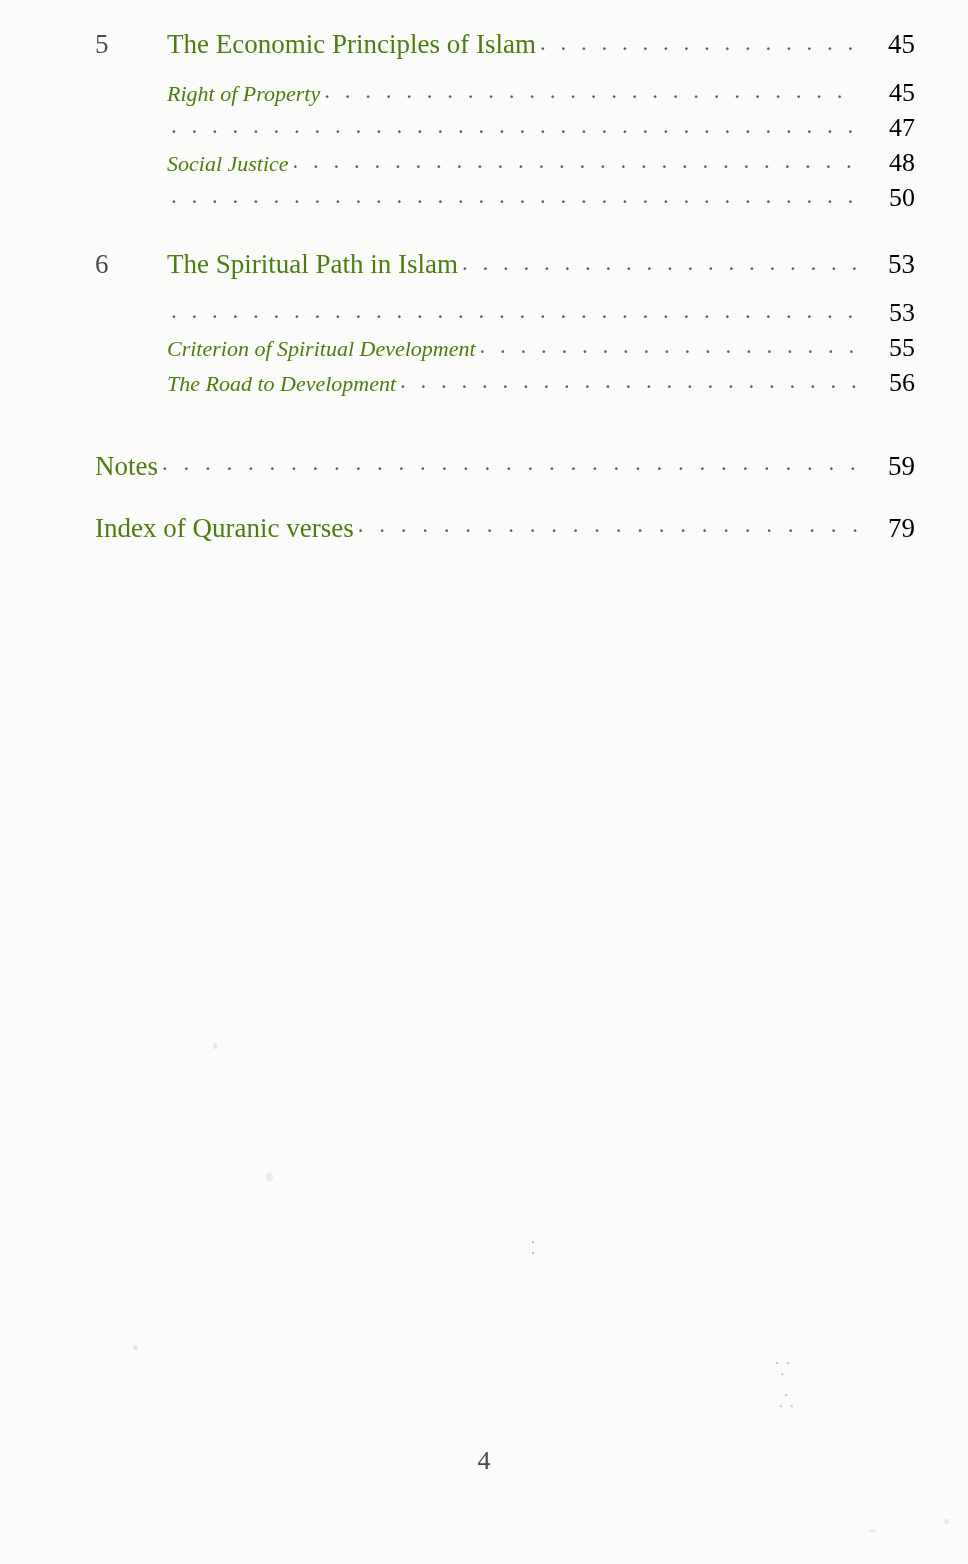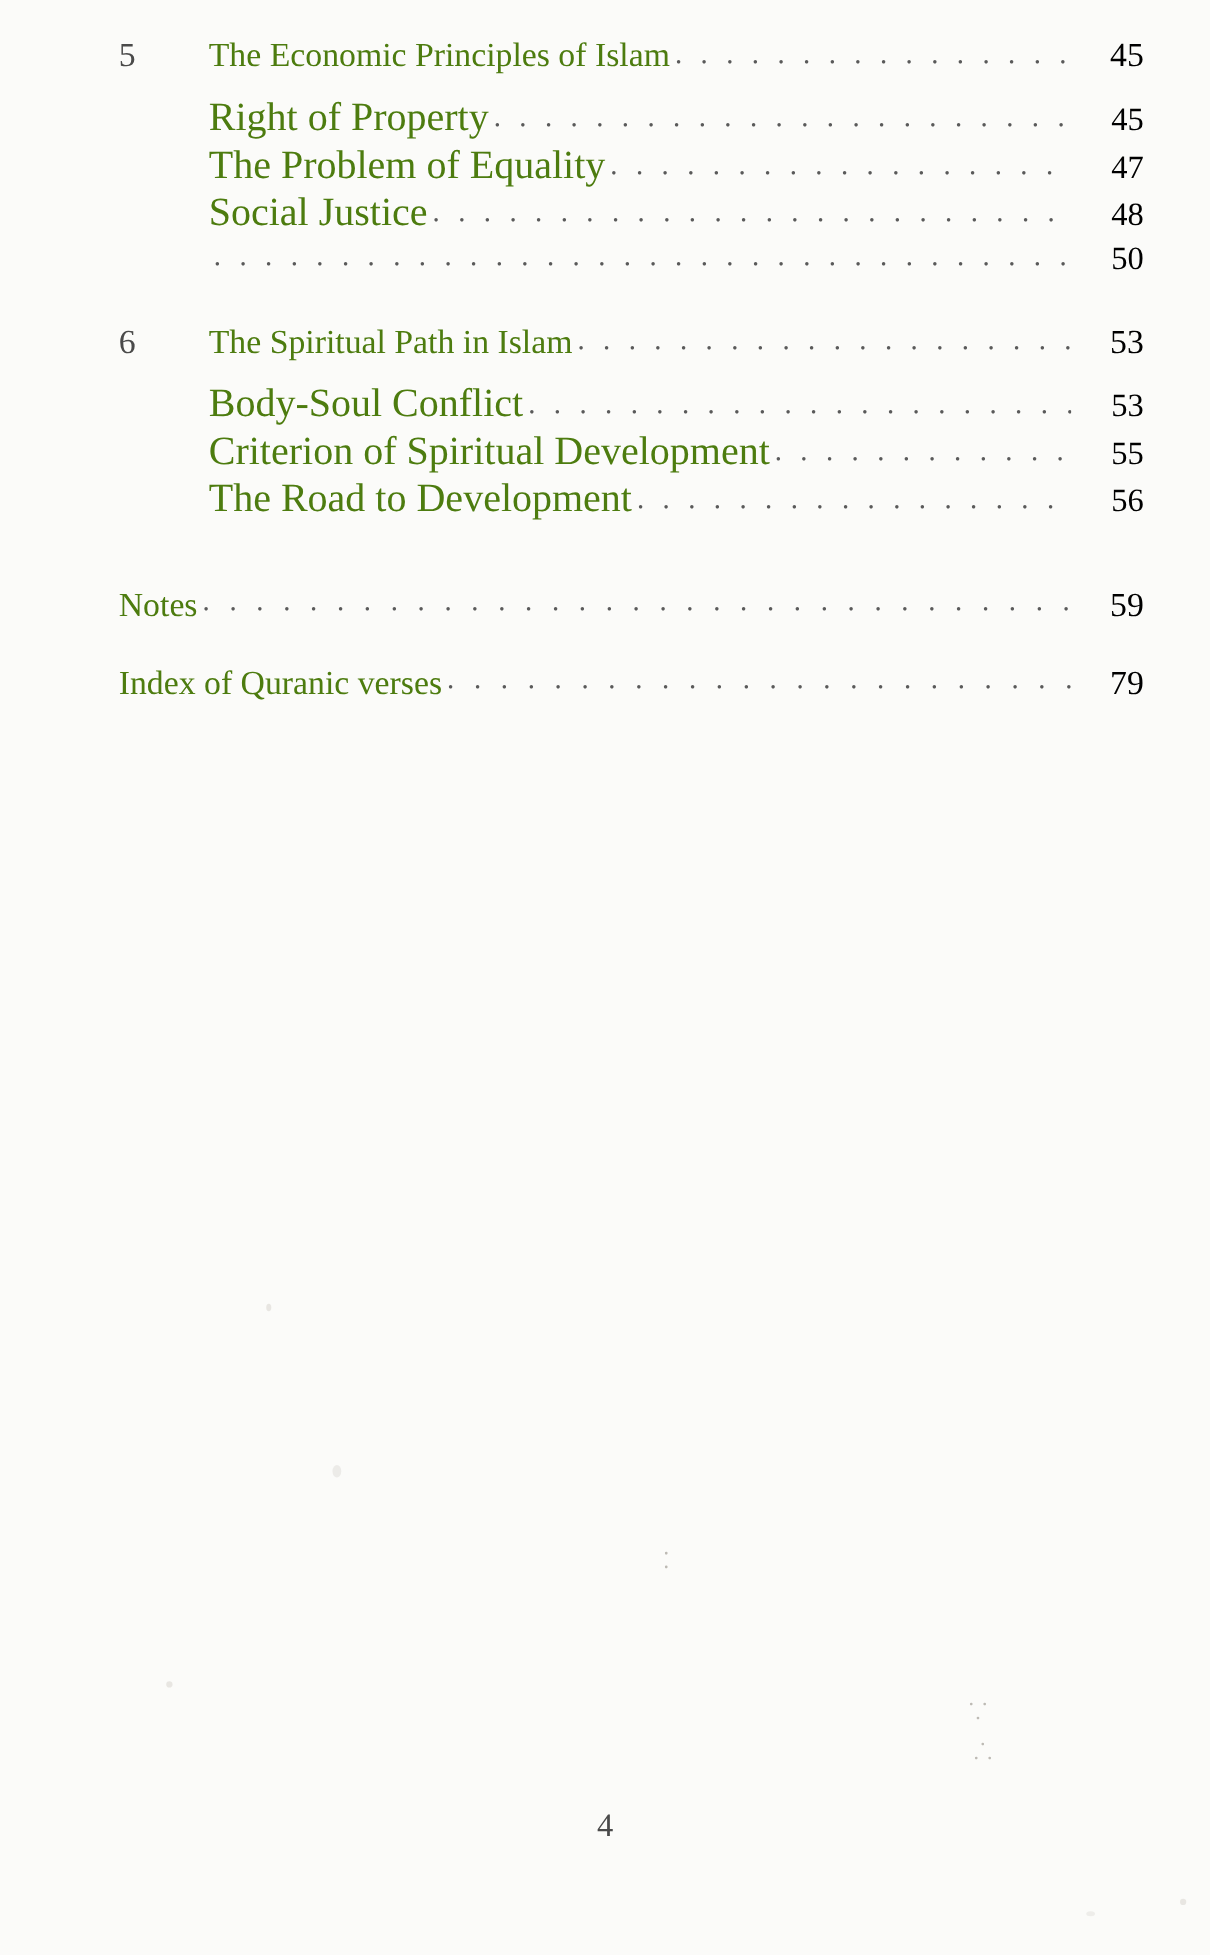--- a/index.html
+++ b/index.html
@@ -71,21 +71,22 @@
   .sub-list {
     margin-top: 8px;
     padding-left: 72px;
   }
   .sub-line {
     display: flex;
     align-items: baseline;
     line-height: 34px;
   }
   .sub-line .entry-title {
-    font-size: 32px;
+    font-size: 22px;
+    font-style: italic;
   }
   .sub-line .page-num {
     font-size: 26px;
   }
   .back-matter {
     margin-top: 34px;
   }
   .back-line {
     display: flex;
     align-items: flex-end;
@@ -135,21 +136,20 @@
         <span class="leader">. . . . . . . . . . . . . . . . . . . . . . . . . . . . . . . . . . . . . . . . . . . . . . . . . . . . . . . . .</span>
         <span class="page-num">45</span>
       </div>
       <div class="sub-list">
         <div class="sub-line">
           <span class="entry-title">Right of Property</span>
           <span class="leader">. . . . . . . . . . . . . . . . . . . . . . . . . . . . . . . . . . . . . . . . . . . . . . . . . . . . . . . . .</span>
           <span class="page-num">45</span>
         </div>
         <div class="sub-line">
-          <span class="entry-title">The Problem of Equality</span>
           <span class="leader">. . . . . . . . . . . . . . . . . . . . . . . . . . . . . . . . . . . . . . . . . . . . . . . . . . . . . . . . .</span>
           <span class="page-num">47</span>
         </div>
         <div class="sub-line">
           <span class="entry-title">Social Justice</span>
           <span class="leader">. . . . . . . . . . . . . . . . . . . . . . . . . . . . . . . . . . . . . . . . . . . . . . . . . . . . . . . . .</span>
           <span class="page-num">48</span>
         </div>
         <div class="sub-line">
           <span class="leader">. . . . . . . . . . . . . . . . . . . . . . . . . . . . . . . . . . . . . . . . . . . . . . . . . . . . . . . . .</span>
@@ -160,21 +160,20 @@
 
     <div class="chapter-group">
       <div class="chapter-line">
         <span class="chapter-num">6</span>
         <span class="entry-title">The Spiritual Path in Islam</span>
         <span class="leader">. . . . . . . . . . . . . . . . . . . . . . . . . . . . . . . . . . . . . . . . . . . . . . . . . . . . . . . . .</span>
         <span class="page-num">53</span>
       </div>
       <div class="sub-list">
         <div class="sub-line">
-          <span class="entry-title">Body-Soul Conflict</span>
           <span class="leader">. . . . . . . . . . . . . . . . . . . . . . . . . . . . . . . . . . . . . . . . . . . . . . . . . . . . . . . . .</span>
           <span class="page-num">53</span>
         </div>
         <div class="sub-line">
           <span class="entry-title">Criterion of Spiritual Development</span>
           <span class="leader">. . . . . . . . . . . . . . . . . . . . . . . . . . . . . . . . . . . . . . . . . . . . . . . . . . . . . . . . .</span>
           <span class="page-num">55</span>
         </div>
         <div class="sub-line">
           <span class="entry-title">The Road to Development</span>

